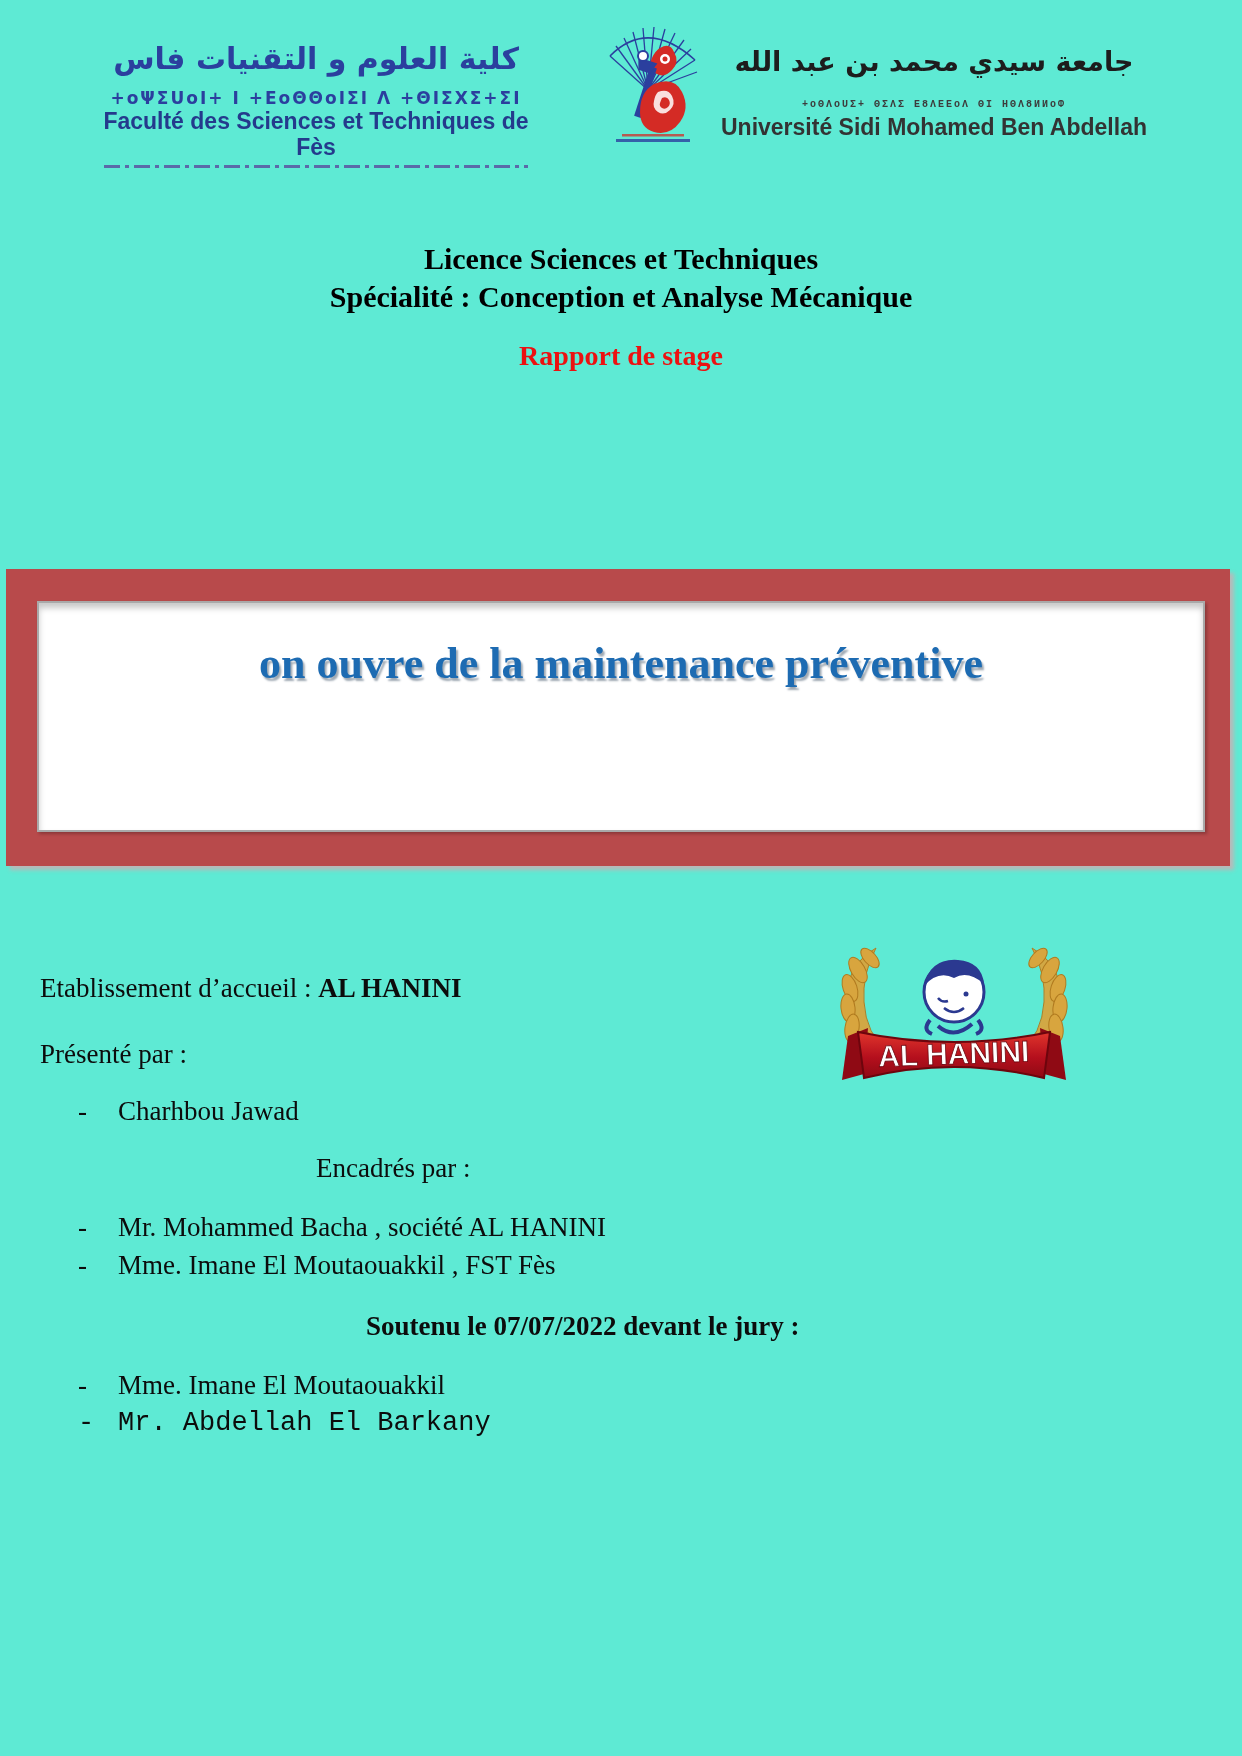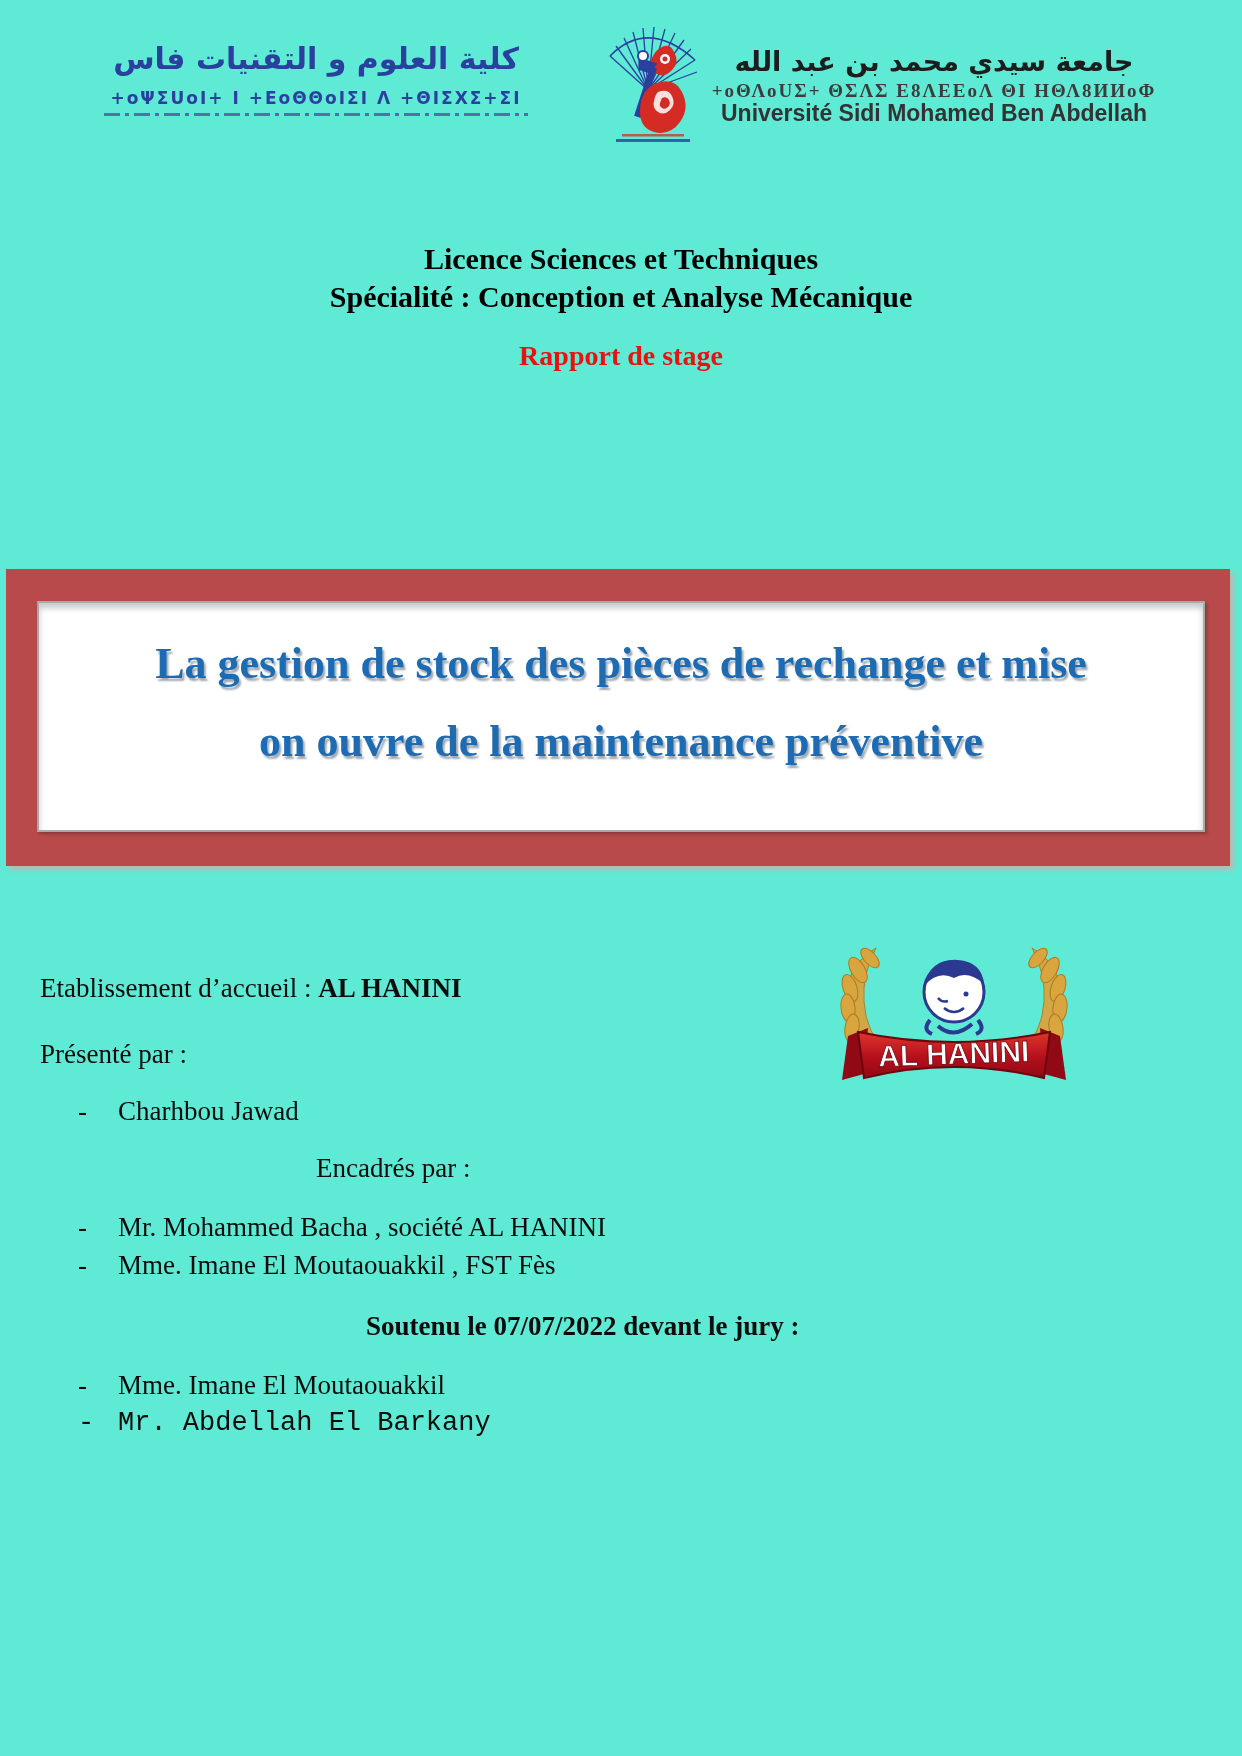--- a/index.html
+++ b/index.html
@@ -44,23 +44,23 @@
   .hdr-right {
     position: absolute; left: 664px; top: 46px; width: 540px;
     text-align: center;
     font-family: "Liberation Sans", sans-serif;
   }
   .hdr-right .arabic {
     font-size: 27px; font-weight: bold; color: #1d1d1d;
     font-family: "DejaVu Sans", sans-serif; line-height: 32px;
   }
   .hdr-right .tifinagh {
-    font-size: 19px; font-weight: bold; color: #3c3c3c;
-    letter-spacing: 2px; line-height: 19px; margin-top: 3px;
-    font-family: Liberation Serif, serif;
+    font-size: 10px; font-weight: bold; color: #3c3c3c;
+    letter-spacing: 2px; line-height: 19px; margin-top: 17px;
+    font-family: Liberation Mono, monospace;
   }
   .hdr-right .latin {
     font-size: 23px; font-weight: bold; color: #333333; line-height: 27px;
   }
 
   
   .program { position: absolute; top: 240px; left: 0; width: 100%; text-align: center; }
   .program .line { font-size: 30px; font-weight: bold; color: #000; line-height: 38px; }
   .report-type { margin-top: 24px; font-size: 28px; font-weight: bold; color: #ec1111; }
 
@@ -103,20 +103,21 @@
   .hanini-logo { position: absolute; left: 818px; top: 940px; width: 272px; height: 158px; }
 </style>
 </head>
 <body>
 
 <div class="page">
 
   <div class="hdr-left">
     <div class="arabic">كلية العلوم و التقنيات فاس</div>
     <div class="tifinagh">+oΨΣUoI+ I +ΕoΘΘoIΣI Λ +ΘIΣΧΣ+ΣI</div>
+    <div class="latin">Faculté des Sciences et Techniques de Fès</div>
     <div class="divider"></div>
   </div>
 
   <div class="hdr-logo">
     <svg viewBox="0 0 96 122" width="96" height="122">
 
       <g stroke="#2b3f9e" stroke-width="1.3" fill="none">
         <g>
           <line x1="46" y1="64" x2="8" y2="30"></line>
           <line x1="46" y1="64" x2="14" y2="20"></line>
@@ -164,21 +165,20 @@
   </div>
 
   <div class="program">
     <div class="line">Licence Sciences et Techniques</div>
     <div class="line">Spécialité : Conception et Analyse Mécanique</div>
     <div class="report-type">Rapport de stage</div>
   </div>
 
   <div class="banner">
     <div class="title-box">
-      <div class="t-line">La gestion de stock des pièces de rechange et mise</div>
       <div class="t-line">on ouvre de la maintenance préventive</div>
     </div>
   </div>
 
   <div class="detail d-host"><span>Etablissement d’accueil : </span><b>AL HANINI</b></div>
 
   <div class="hanini-logo">
     <svg viewBox="0 0 272 158" width="272" height="158">
       <defs>
         <linearGradient id="ribbonGrad" x1="0" y1="0" x2="0" y2="1">

